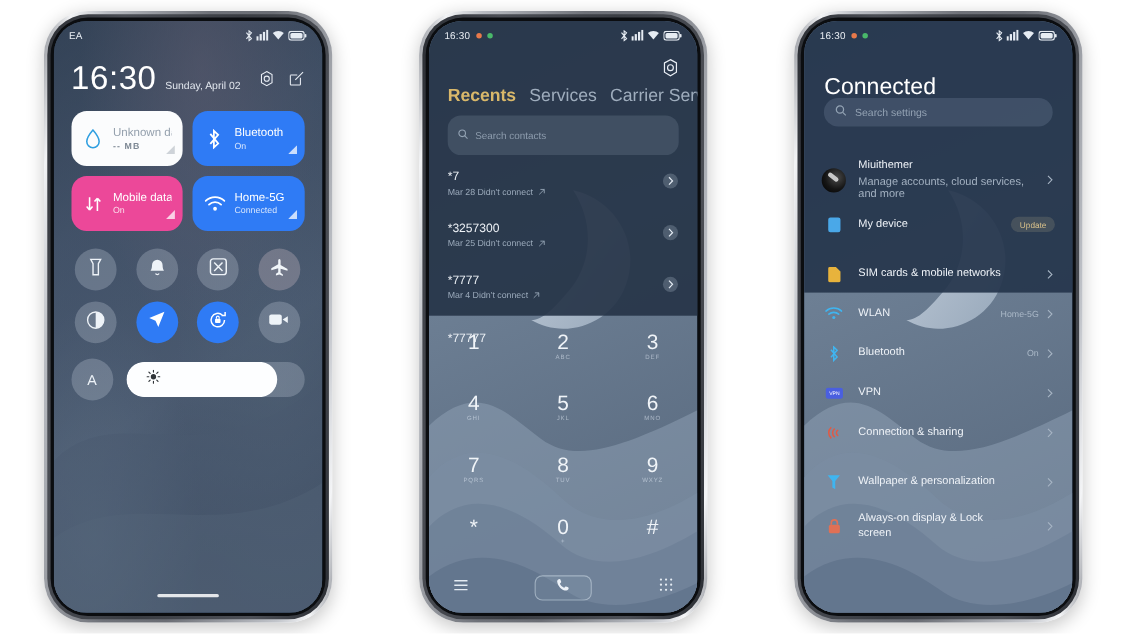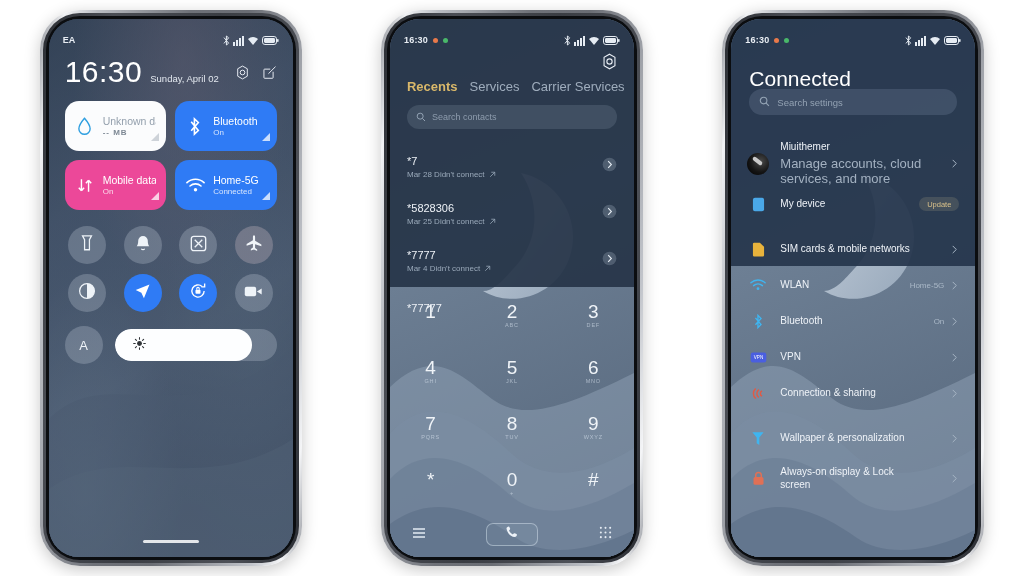--- a/index.html
+++ b/index.html
@@ -37,22 +37,22 @@
     background: #29394d;
   }
 
   
   .wall { position: absolute; inset: 0; overflow: hidden; }
   .wall svg { position: absolute; inset: 0; width: 100%; height: 100%; display: block; }
 
   
   .statusbar {
     position: absolute; top: 0; left: 0; right: 0; height: 26px;
-    display: flex; align-items: flex-start; justify-content: space-between;
-    padding: 16px 14px; z-index: 6; font-weight: bold;
+    display: flex; align-items: center; justify-content: space-between;
+    padding: 0 14px; z-index: 6;
   }
   .sb-left { display: flex; align-items: center; gap: 5px; font-size: 9px; color: #e8edf3; letter-spacing: .2px; }
   .sb-right { display: flex; align-items: center; gap: 3px; }
   .dot { width: 5px; height: 5px; border-radius: 50%; display: inline-block; }
   .dot.orange { background: #e8794a; }
   .dot.green { background: #49b86a; }
   .sb-ico { display: block; }
 
   
   .cc { position: absolute; inset: 0; z-index: 5; }
@@ -115,24 +115,24 @@
 
   
   .dialer { position: absolute; inset: 0; z-index: 5; }
   .dialer-top {
     position: absolute; top: 0; left: 0; right: 0; height: 268px;
     background: rgba(38,52,72,.92);
     overflow: hidden;
   }
   .gear-btn { position: absolute; top: 34px; right: 16px; }
   .tabs { position: absolute; top: 60px; left: 17px; display: flex; gap: 12px; align-items: baseline; }
-  .tab { font-size: 13px; color: #9fadbd; white-space: nowrap; }
+  .tab { font-size: 16px; color: #9fadbd; white-space: nowrap; }
   .tab.active { color: #d9b86a; font-weight: 600; }
   .searchbar {
-    position: absolute; top: 86px; left: 17px; right: 17px; height: 24px;
+    position: absolute; top: 86px; left: 17px; right: 17px; height: 36px;
     background: rgba(120,136,156,.28); border-radius: 12px;
     display: flex; align-items: center; gap: 6px; padding: 0 9px;
   }
   .search-ph { font-size: 9px; color: #8d9cad; }
   .calllist { position: absolute; top: 124px; left: 0; right: 0; bottom: 0; overflow: hidden; }
   .callitem {
     height: 47px; padding: 0 17px; display: flex; align-items: center;
     position: relative;
   }
   .call-main { display: flex; flex-direction: column; gap: 3px; }
@@ -171,21 +171,21 @@
     background: rgba(120,138,160,.28); border-radius: 13px;
     display: flex; align-items: center; gap: 7px; padding: 0 10px;
   }
   .set-search-ph { font-size: 9.5px; color: #93a2b3; }
   .set-list { position: absolute; top: 122px; left: 0; right: 0; bottom: 0; }
   .set-row { display: flex; align-items: center; gap: 11px; padding: 0 16px; height: 36px; }
   .set-row.tall { height: 45px; }
   .set-icon { flex: 0 0 22px; width: 22px; display: flex; align-items: center; justify-content: center; }
   .set-lbl { display: flex; flex-direction: column; gap: 2px; }
   .set-name { font-size: 10px; color: #eff3f8; line-height: 1.25; max-width: 140px; }
-  .set-desc { font-size: 13px; color: #a3b1c1; }
+  .set-desc { font-size: 10px; color: #a3b1c1; }
   .set-right { margin-left: auto; display: flex; align-items: center; gap: 6px; }
   .set-val { font-size: 8px; color: #aab8c7; }
   .badge {
     font-size: 7.5px; color: #d8c08a; background: rgba(210,190,150,.17);
     border-radius: 9px; padding: 2.5px 8px;
   }
   .avatar {
     width: 22px; height: 22px; border-radius: 50%;
     background: radial-gradient(circle at 62% 38%, #4a4a4a 0%, #151515 55%, #000 100%);
     position: relative; overflow: hidden;
@@ -549,21 +549,21 @@
             </div>
             <span class="call-chev">
               <svg width="15" height="15" viewBox="0 0 16 16">
                   <circle cx="8" cy="8" r="7.3" fill="rgba(210,222,235,.22)"></circle>
                   <path d="M6.6 4.4L10 8l-3.4 3.6" stroke="#e4ebf3" stroke-width="1.2" fill="none"></path>
                 </svg>
             </span>
           </div>
           <div class="callitem">
             <div class="call-main">
-              <span class="call-num">*5828306</span>
+              <span class="call-num">*3257300</span>
               <span class="call-meta">
                 <span>Mar 25 Didn't connect</span>
                 <svg width="7" height="7" viewBox="0 0 8 8">
                     <path d="M1.4 6.6L6.6 1.4M2.6 1.4h4v4" stroke="#9aa9ba" stroke-width="0.9" fill="none"></path>
                   </svg>
               </span>
             </div>
             <span class="call-chev">
               <svg width="15" height="15" viewBox="0 0 16 16">
                   <circle cx="8" cy="8" r="7.3" fill="rgba(210,222,235,.22)"></circle>

